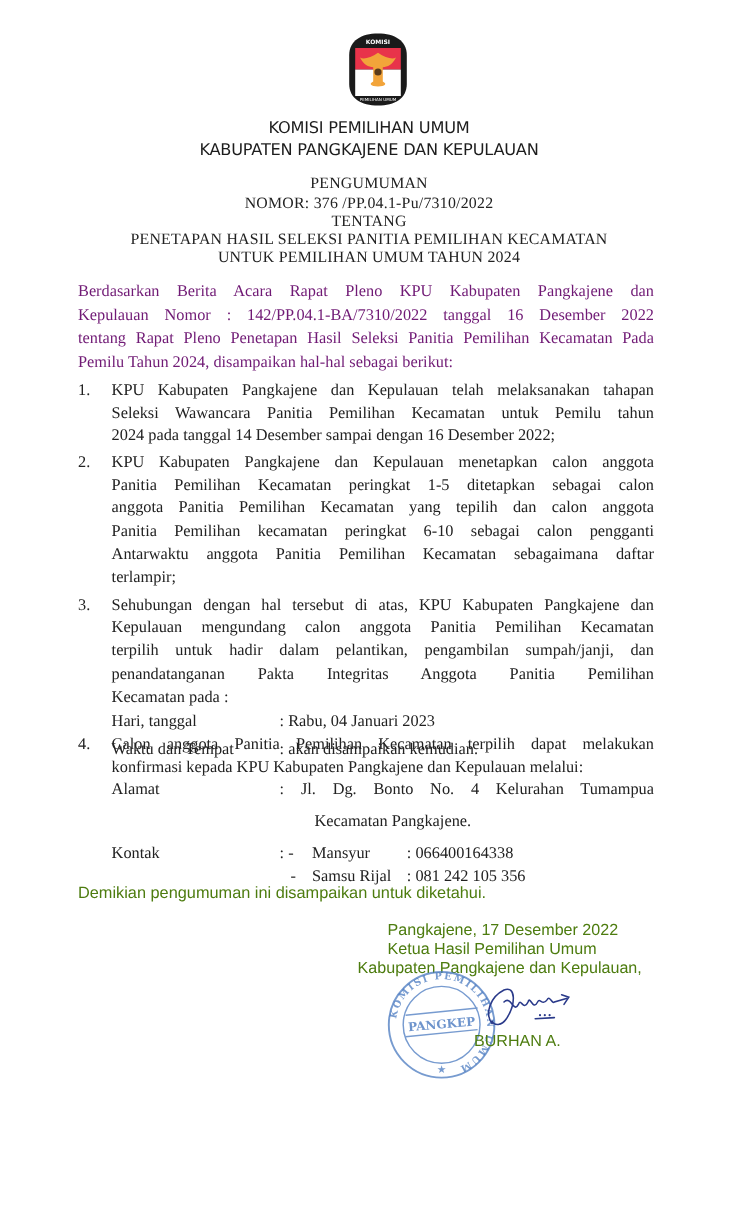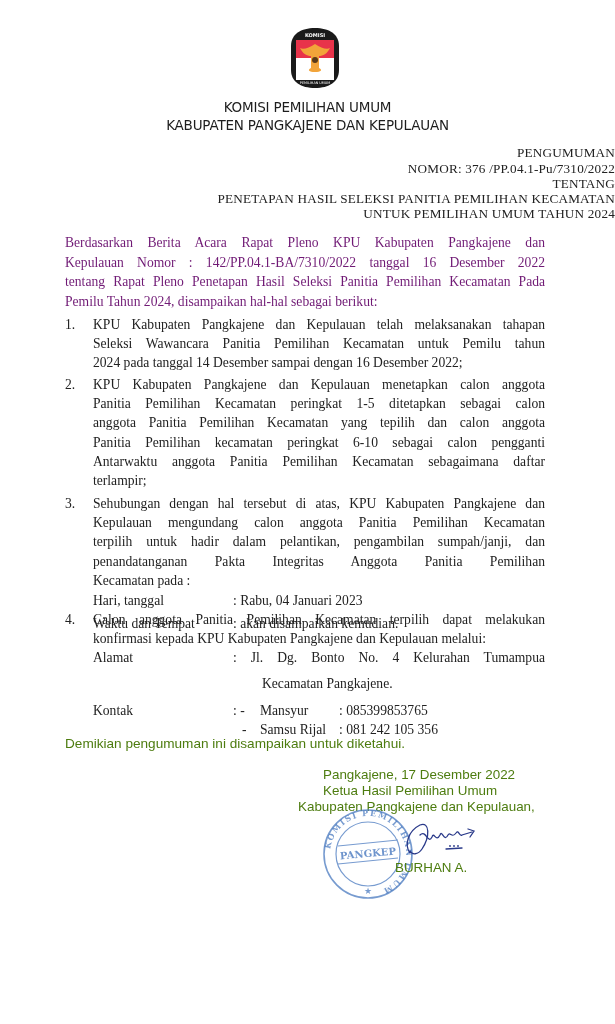--- a/index.html
+++ b/index.html
@@ -1,21 +1,21 @@
 <!DOCTYPE html>
 <html><head>
   <meta charset="utf-8">
   <style>
     html, body { margin: 0; padding: 0; background: #ffffff; }
     body { width: 615px; height: 1024px; position: relative; overflow: hidden; font-family: "DejaVu Serif", serif; color: #222; }
     .logo { position: absolute; left: 289px; top: 26px; width: 52px; height: 64px; }
     .head-sans { position: absolute; left: 0; width: 615px; text-align: center; font-family: "DejaVu Sans", sans-serif; font-size: 13.5px; color: #1d1d1d; letter-spacing: -0.2px; }
     .h1 { top: 99px; }
     .h2 { top: 117px; }
-    .center { position: absolute; left: 0; width: 615px; text-align: right; font-family: "Liberation Serif", serif; font-size: 13.2px; color: #222; letter-spacing: 0.2px; }
+    .center { position: absolute; left: 0; width: 615px; text-align: center; font-family: "Liberation Serif", serif; font-size: 13.2px; color: #222; letter-spacing: 0.2px; }
     .c1 { top: 145px; }
     .c2 { top: 161px; }
     .c3 { top: 176px; }
     .c4 { top: 191px; }
     .c5 { top: 206px; }
     .para { position: absolute; left: 65px; width: 480px; font-family: "Liberation Serif", serif; font-size: 13.6px; line-height: 19.5px; text-align: justify; color: #701a75; }
     .line { display: block; text-align: justify; text-align-last: justify; white-space: nowrap; }
     .line.last { text-align-last: left; }
     .item { position: absolute; left: 65px; width: 480px; font-family: "Liberation Serif", serif; font-size: 13.6px; line-height: 19.2px; color: #222; }
     .num { position: absolute; left: 0; top: 0; width: 25px; }
@@ -112,21 +112,21 @@
       <span class="lab">Alamat</span>
       <span class="val" style="width:312px; text-align:justify; text-align-last:justify; white-space:nowrap;">: Jl. Dg. Bonto No. 4 Kelurahan Tumampua</span>
     </div>
     <div class="row" style="margin-top:6px;">
       <span class="val" style="left:149px;margin-left:20px;">Kecamatan Pangkajene.</span>
     </div>
     <div class="row" style="margin-top:8px;">
       <span class="lab">Kontak</span>
       <span class="val">: -</span>
       <span class="val" style="left:167px;">Mansyur</span>
-      <span class="val" style="left:246px;">: 085399853765</span>
+      <span class="val" style="left:246px;">: 066400164338</span>
     </div>
     <div class="row">
       <span class="val" style="left:149px;">-</span>
       <span class="val" style="left:167px;">Samsu Rijal</span>
       <span class="val" style="left:246px;">: 081 242 105 356</span>
     </div>
   </div>
 </div>
 
 <div class="sig" style="left:65px; top:736px; font-size:13.6px;">Demikian pengumuman ini disampaikan untuk diketahui.</div>

